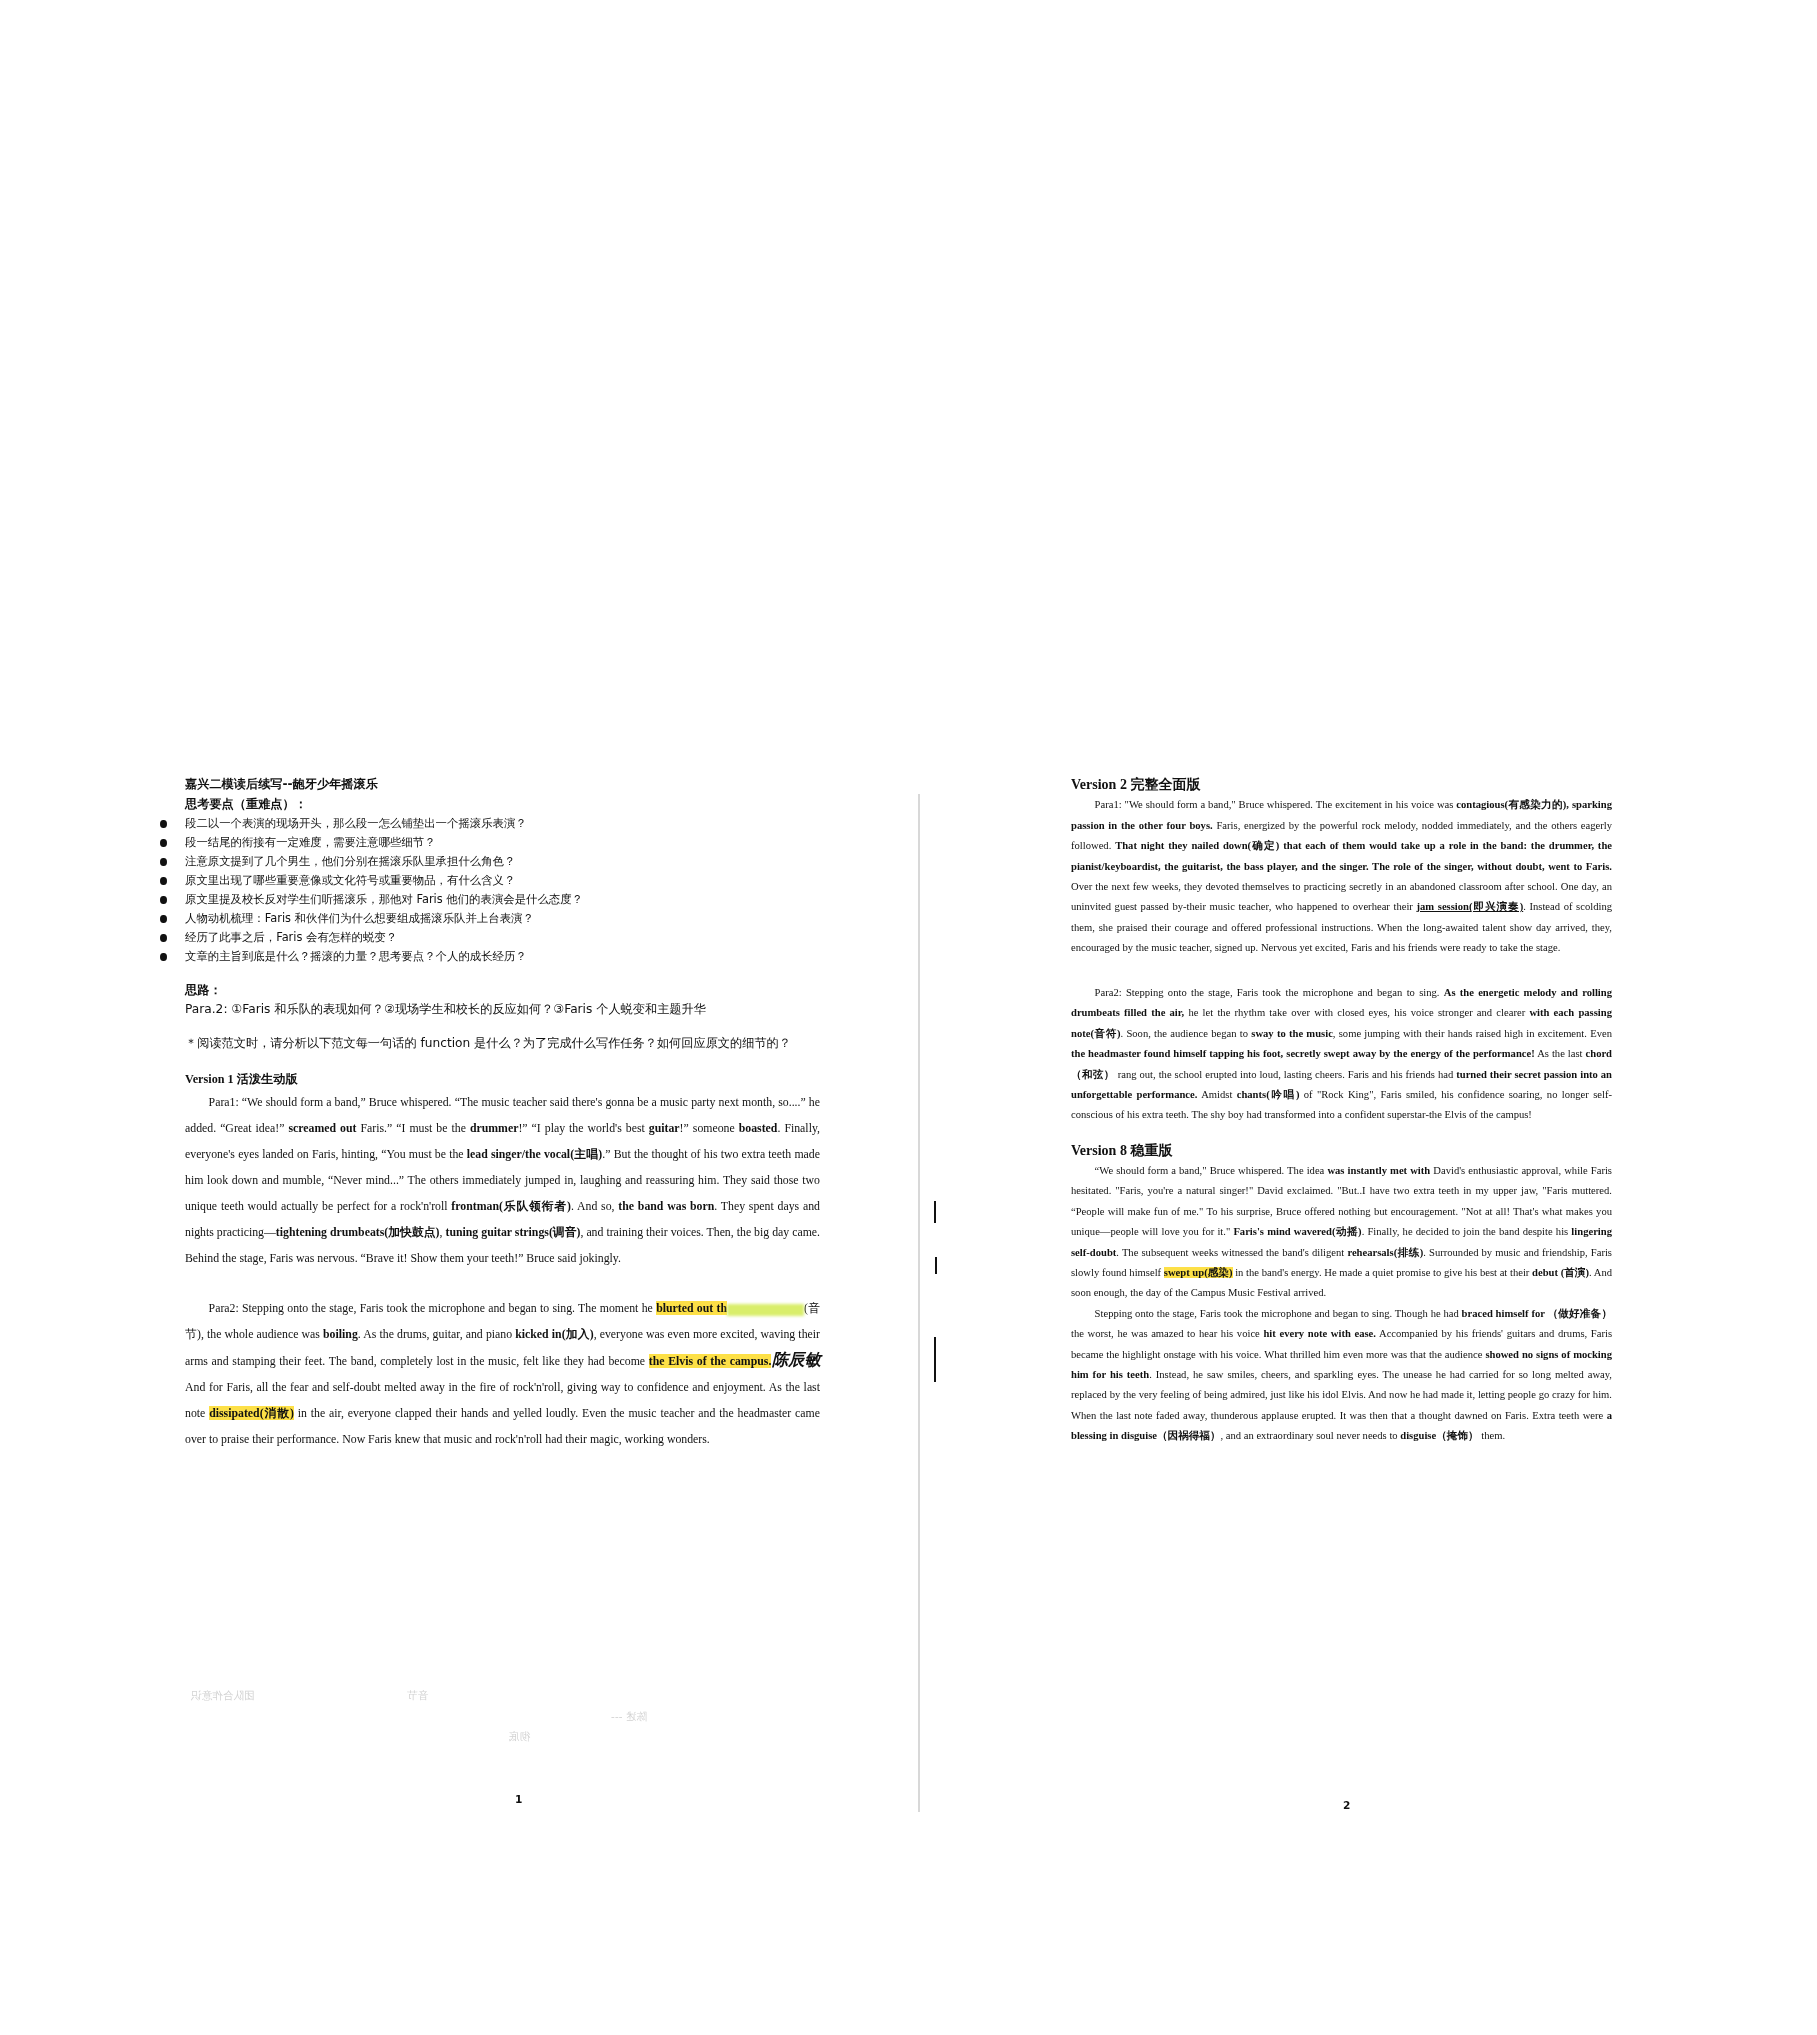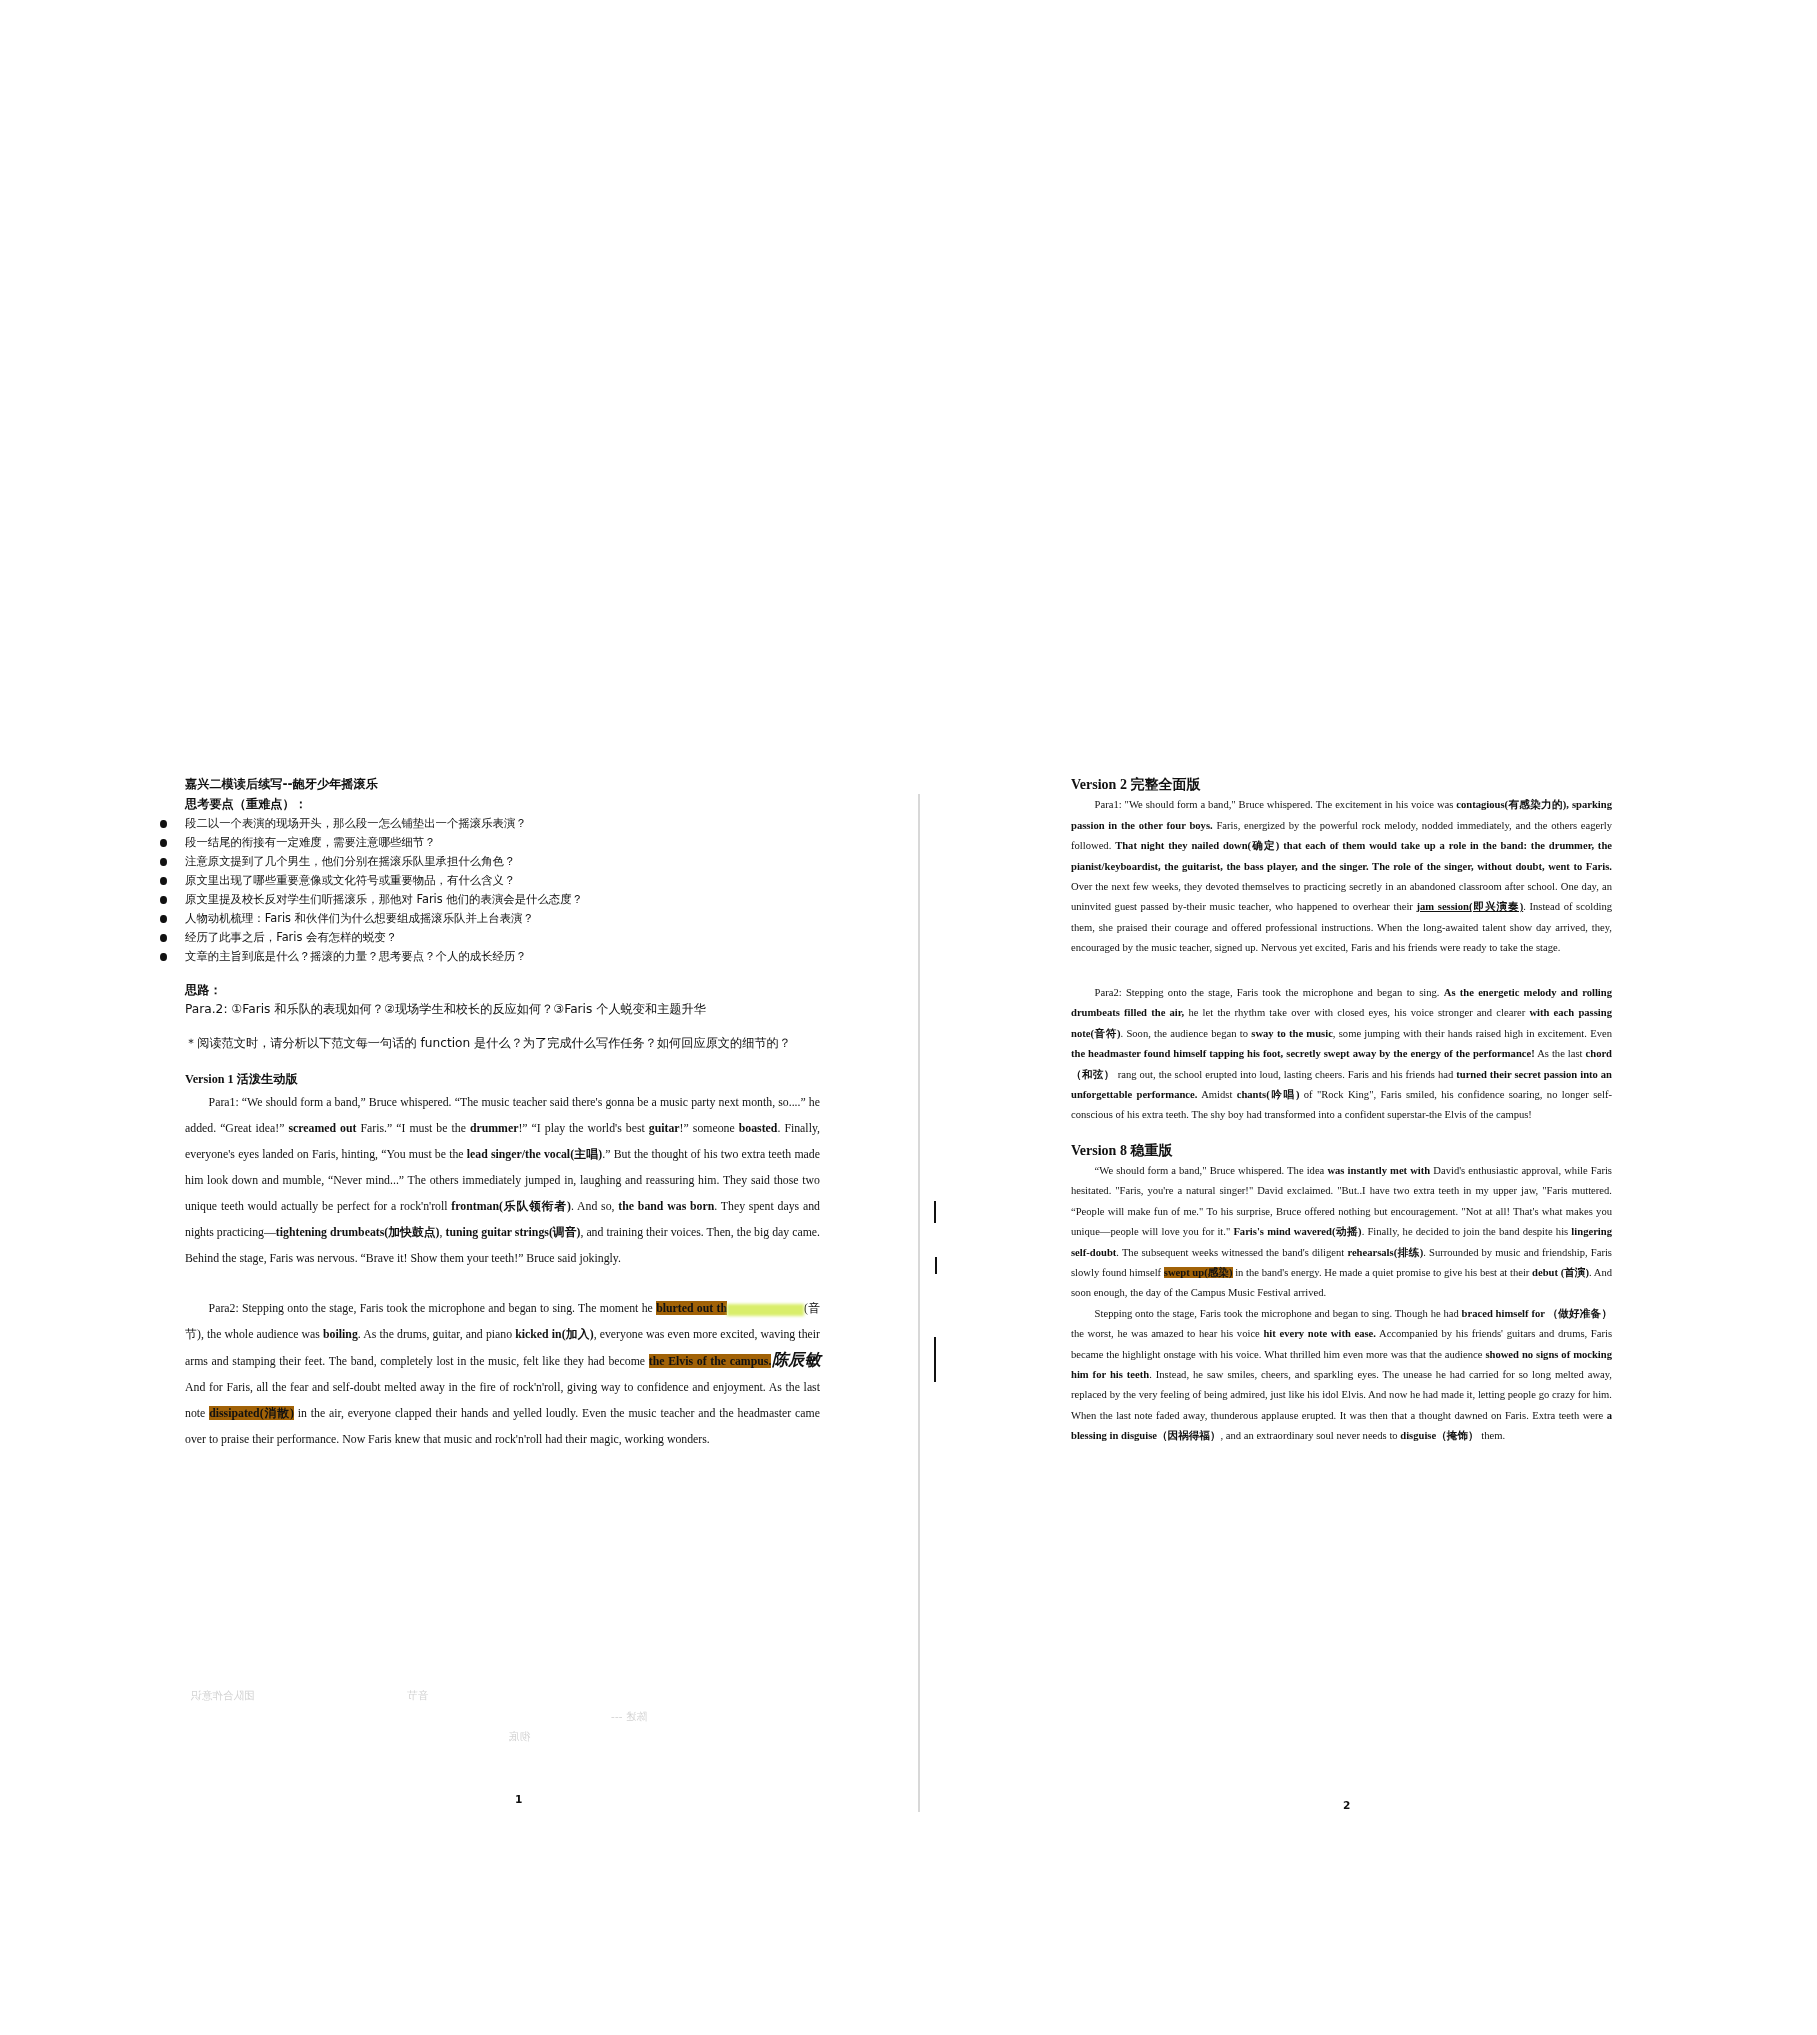--- a/index.html
+++ b/index.html
@@ -14,21 +14,21 @@
   ul.bullets li { position:relative; font-family:"DejaVu Sans","Liberation Sans",sans-serif; font-size:11.4px; line-height:19px; padding-left:0; }
   ul.bullets li .dot { position:absolute; left:-25px; top:5.7px; width:6.5px; height:8.1px; border-radius:50%; background:#111; }
   .gap-s { height:14.7px; }
   .gap-m { height:24.4px; }
   .para { font-size:11.8px; line-height:26px; text-align:justify; }
   .para.indent { text-indent:23.6px; }
   .vhead { font-family:"Liberation Serif",serif; font-weight:bold; font-size:12.2px; line-height:20.4px; }
   #page-right .para { font-size:10.6px; line-height:20.4px; }
   #page-right .vhead { font-size:14px; }
   b { font-weight:bold; }
-  .hl { background:#a16207; }
+  .hl { background:#fde047; }
   .u { text-decoration:underline; }
   .blur { display:inline-block; width:77px; height:12.2px; background:#d9ee6a; filter:blur(1.6px); vertical-align:middle; }
   .hand { font-family:"DejaVu Serif",serif; font-style:italic; font-weight:bold; font-size:16.3px; letter-spacing:-0.8px; }
   .bleed { position:absolute; color:#bfbfbf; font-family:"DejaVu Sans",sans-serif; font-size:10.6px; transform:scaleX(-1); opacity:.7; }
   .pagenum { position:absolute; font-family:"DejaVu Sans",sans-serif; font-weight:bold; font-size:10.6px; }
   .divider-mark { position:absolute; width:2.4px; background:#111; }
   .faint-line { position:absolute; width:1.6px; background:#d8d8d8; }
 </style>
 </head>
 <body>

